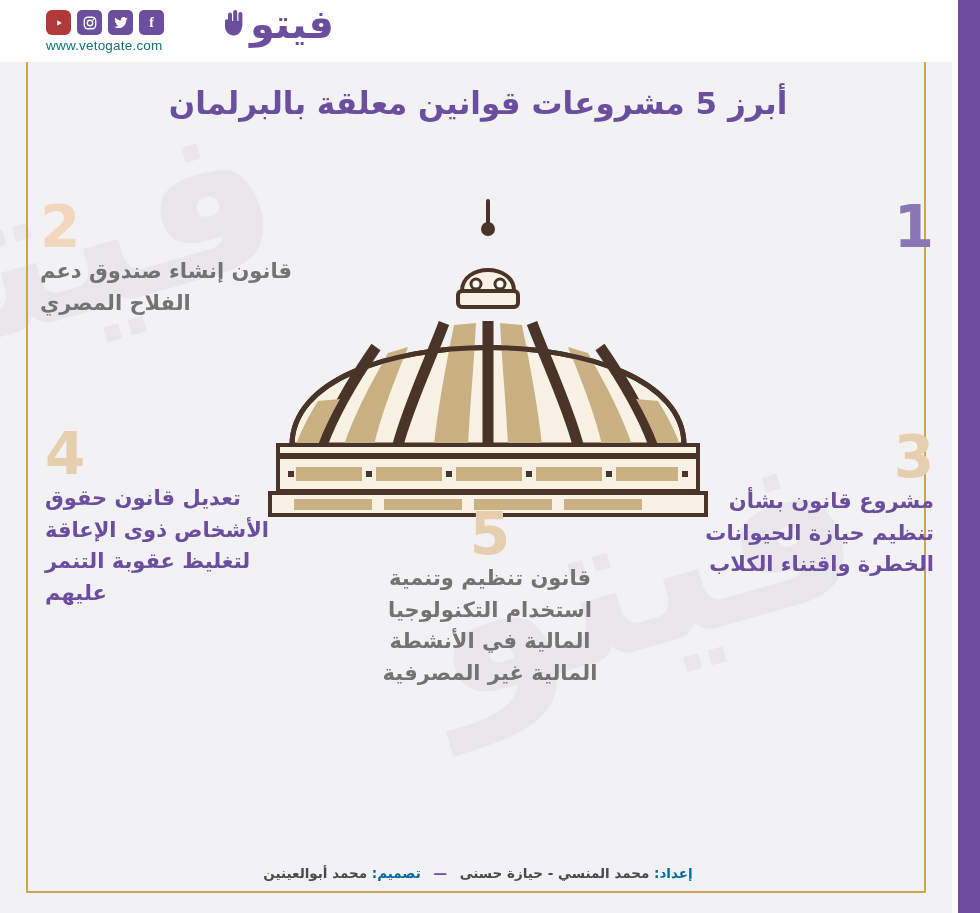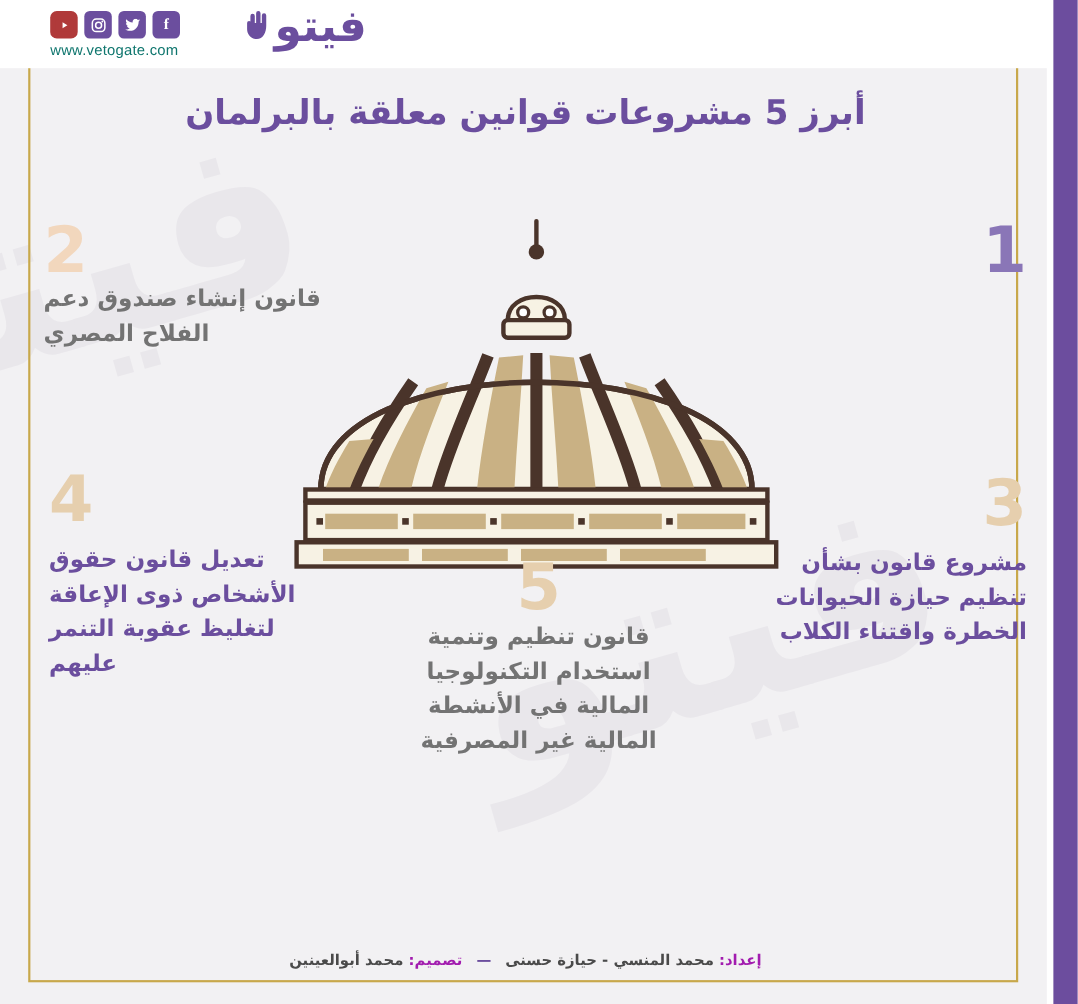--- a/index.html
+++ b/index.html
@@ -149,21 +149,21 @@
   .num-purple { color: #8a76b7; }
   .num-peach  { color: #f2d7bd; }
   .num-tan    { color: #e6cfae; }
   .itxt {
     font-size: 21px;
     font-weight: bold;
     color: #737373;
     line-height: 1.5;
     font-family: "DejaVu Sans", sans-serif;
   }
-  .itxt.purple { color: #6b4e9e; margin-top: 10px; }
+  .itxt.purple { color: #6b4e9e; }
 
   #item1 { right: 46px;  top: 198px; width: 250px; text-align: right; }
   #item2 { left: 40px;   top: 198px; width: 320px; text-align: left; }
   #item3 { right: 46px;  top: 428px; width: 250px; text-align: right; }
   #item4 { left: 45px;   top: 425px; width: 225px; text-align: left; }
   #item5 { left: 360px;  top: 505px; width: 260px; text-align: center; }
 
   #item2 .num, #item4 .num { text-align: left; }
   #item5 .num { text-align: center; }
 
@@ -181,21 +181,21 @@
     left: 0;
     bottom: 32px;
     width: 956px;
     text-align: center;
     direction: rtl;
     font-size: 13.5px;
     color: #4a4a4a;
     font-weight: bold;
     font-family: "DejaVu Sans", sans-serif;
   }
-  .credits .lbl { color: #a21caf; }
+  .credits .lbl { color: #0369a1; }
   .credits .dash { color: #6b4e9e; margin: 0 8px; }
 </style>
 </head>
 <body>
 
 <div class="canvas">
 
   <div class="wm wm1">فيتو</div>
   <div class="wm wm2">فيتو</div>
 

